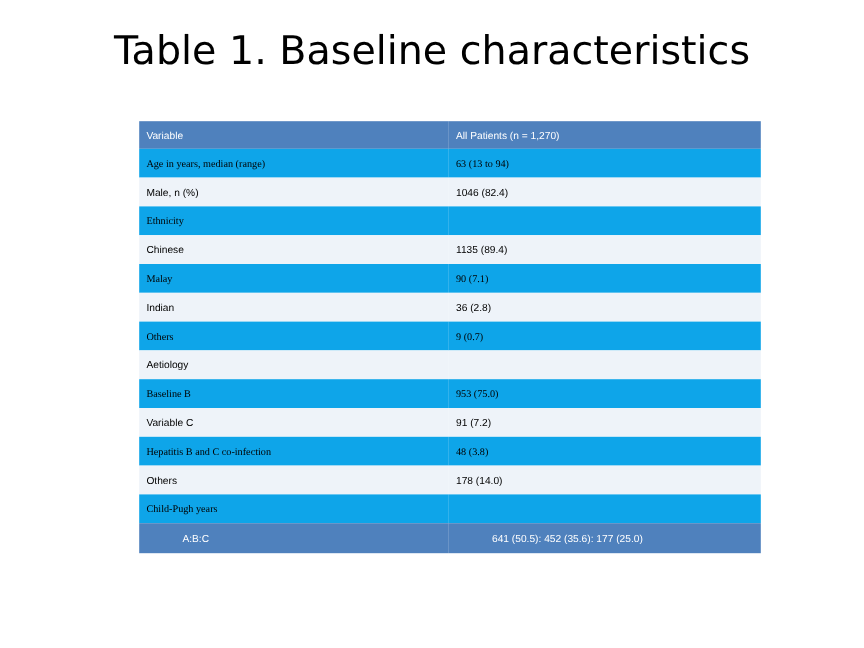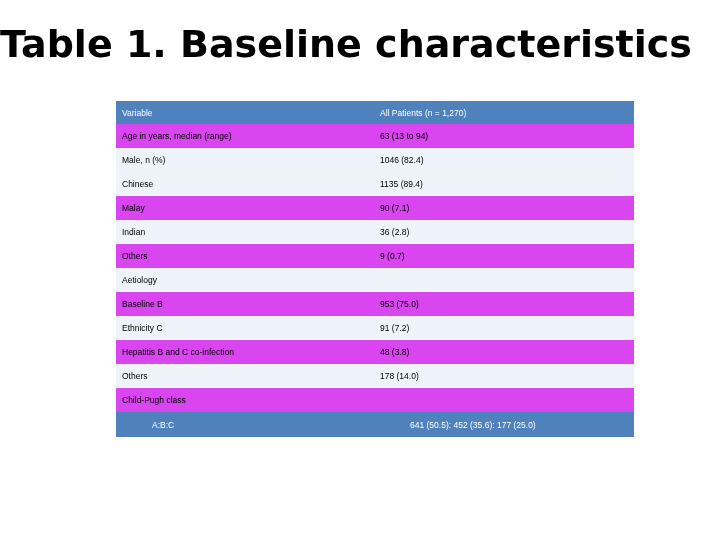--- a/index.html
+++ b/index.html
@@ -17,23 +17,23 @@
     position: relative;
     width: 720px;
     height: 540px;
     background: #ffffff;
   }
   .slide-title {
     position: absolute;
     top: 22px;
     left: 0;
     width: 720px;
-    text-align: left;
-    font-size: 38px;
-    font-weight: bold;
+    text-align: center;
+    font-size: 33px;
+    font-weight: normal;
     color: #000000;
     letter-spacing: 0px;
     font-family: "DejaVu Sans", sans-serif;
   }
   .table-wrap {
     position: absolute;
     left: 116px;
     top: 101px;
     width: 549px;
   }
@@ -51,21 +51,22 @@
     font-family: "Liberation Sans", sans-serif;
     border: none;
   }
   table.baseline tr.header-row td {
     background: #4f81bd;
     color: #ffffff;
     font-size: 8.5px;
     height: 23px;
   }
   table.baseline tr.band-a td {
-    background: #d946ef;
+    background: #0ea5e9;
+    font-family: Liberation Serif, serif;
   }
   table.baseline tr.band-b td {
     background: #eef3f9;
   }
   table.baseline tr.last-row td {
     background: #4f81bd;
     color: #ffffff;
     height: 25px;
     padding-left: 36px;
   }
@@ -91,20 +92,24 @@
           <td>All Patients (n = 1,270)</td>
         </tr>
         <tr class="band-a">
           <td>Age in years, median (range)</td>
           <td>63 (13 to 94)</td>
         </tr>
         <tr class="band-b">
           <td>Male, n (%)</td>
           <td>1046 (82.4)</td>
         </tr>
+        <tr class="band-a">
+          <td>Ethnicity</td>
+          <td></td>
+        </tr>
         <tr class="band-b">
           <td>Chinese</td>
           <td>1135 (89.4)</td>
         </tr>
         <tr class="band-a">
           <td>Malay</td>
           <td>90 (7.1)</td>
         </tr>
         <tr class="band-b">
           <td>Indian</td>
@@ -116,33 +121,33 @@
         </tr>
         <tr class="band-b">
           <td>Aetiology</td>
           <td></td>
         </tr>
         <tr class="band-a">
           <td>Baseline B</td>
           <td>953 (75.0)</td>
         </tr>
         <tr class="band-b">
-          <td>Ethnicity C</td>
+          <td>Variable C</td>
           <td>91 (7.2)</td>
         </tr>
         <tr class="band-a">
           <td>Hepatitis B and C co-infection</td>
           <td>48 (3.8)</td>
         </tr>
         <tr class="band-b">
           <td>Others</td>
           <td>178 (14.0)</td>
         </tr>
         <tr class="band-a">
-          <td>Child-Pugh class</td>
+          <td>Child-Pugh years</td>
           <td></td>
         </tr>
         <tr class="last-row">
           <td>A:B:C</td>
           <td>641 (50.5): 452 (35.6): 177 (25.0)</td>
         </tr>
       </tbody>
     </table>
   </div>
 

